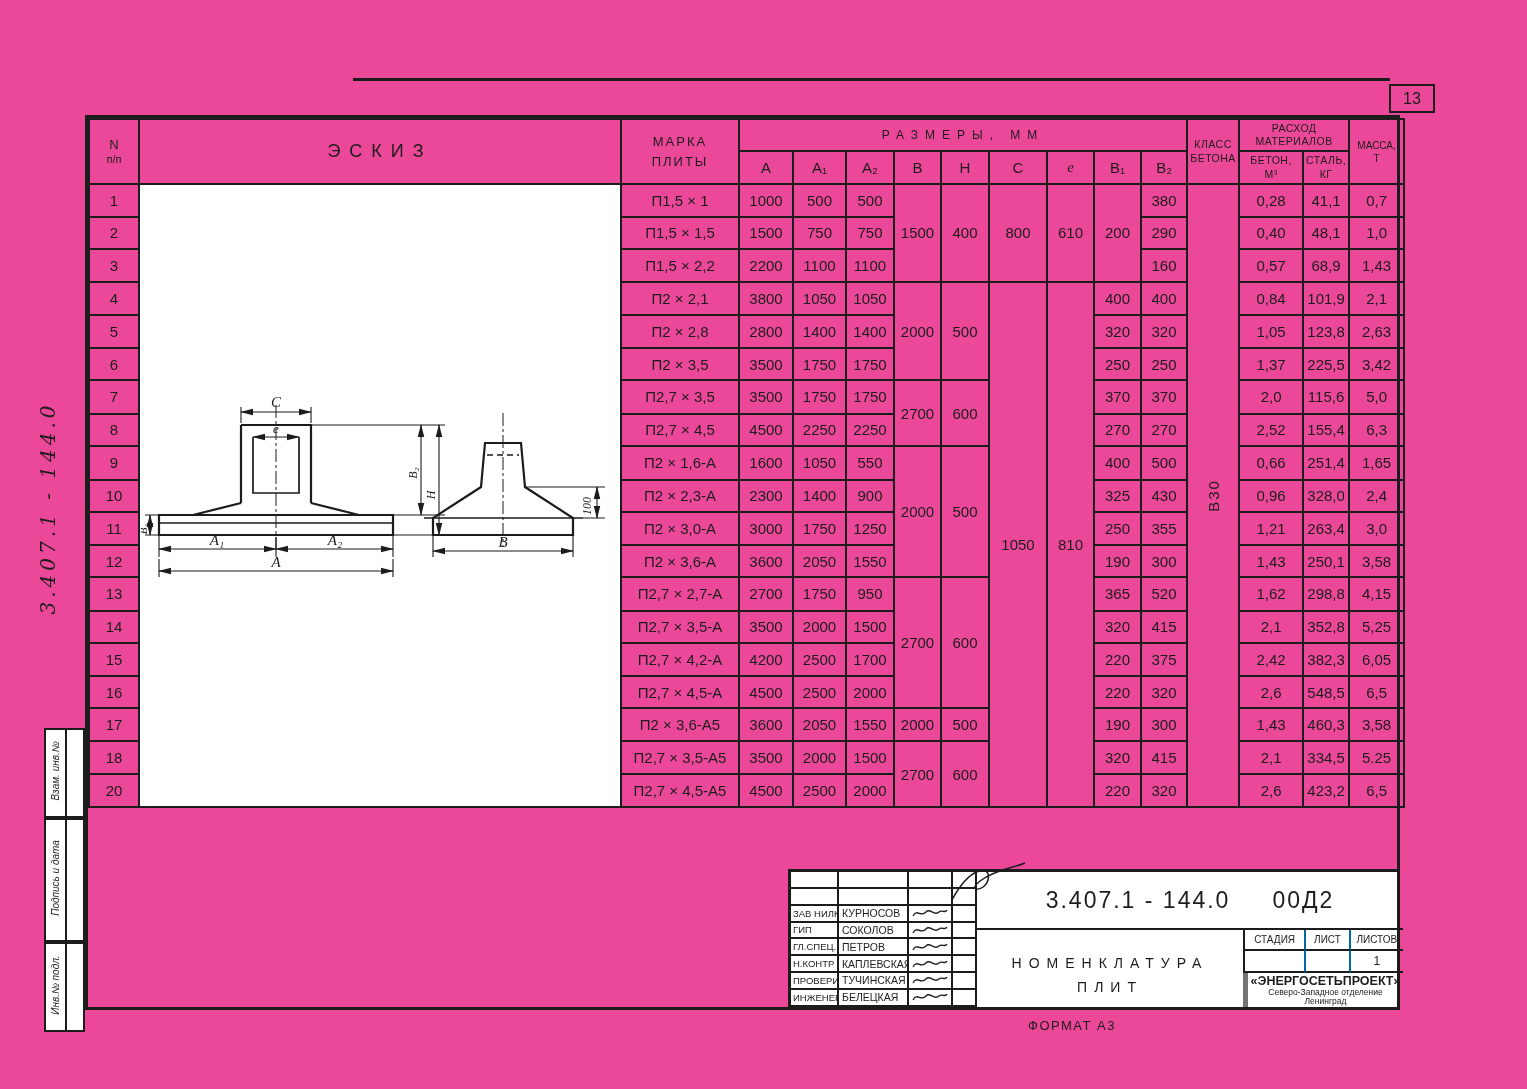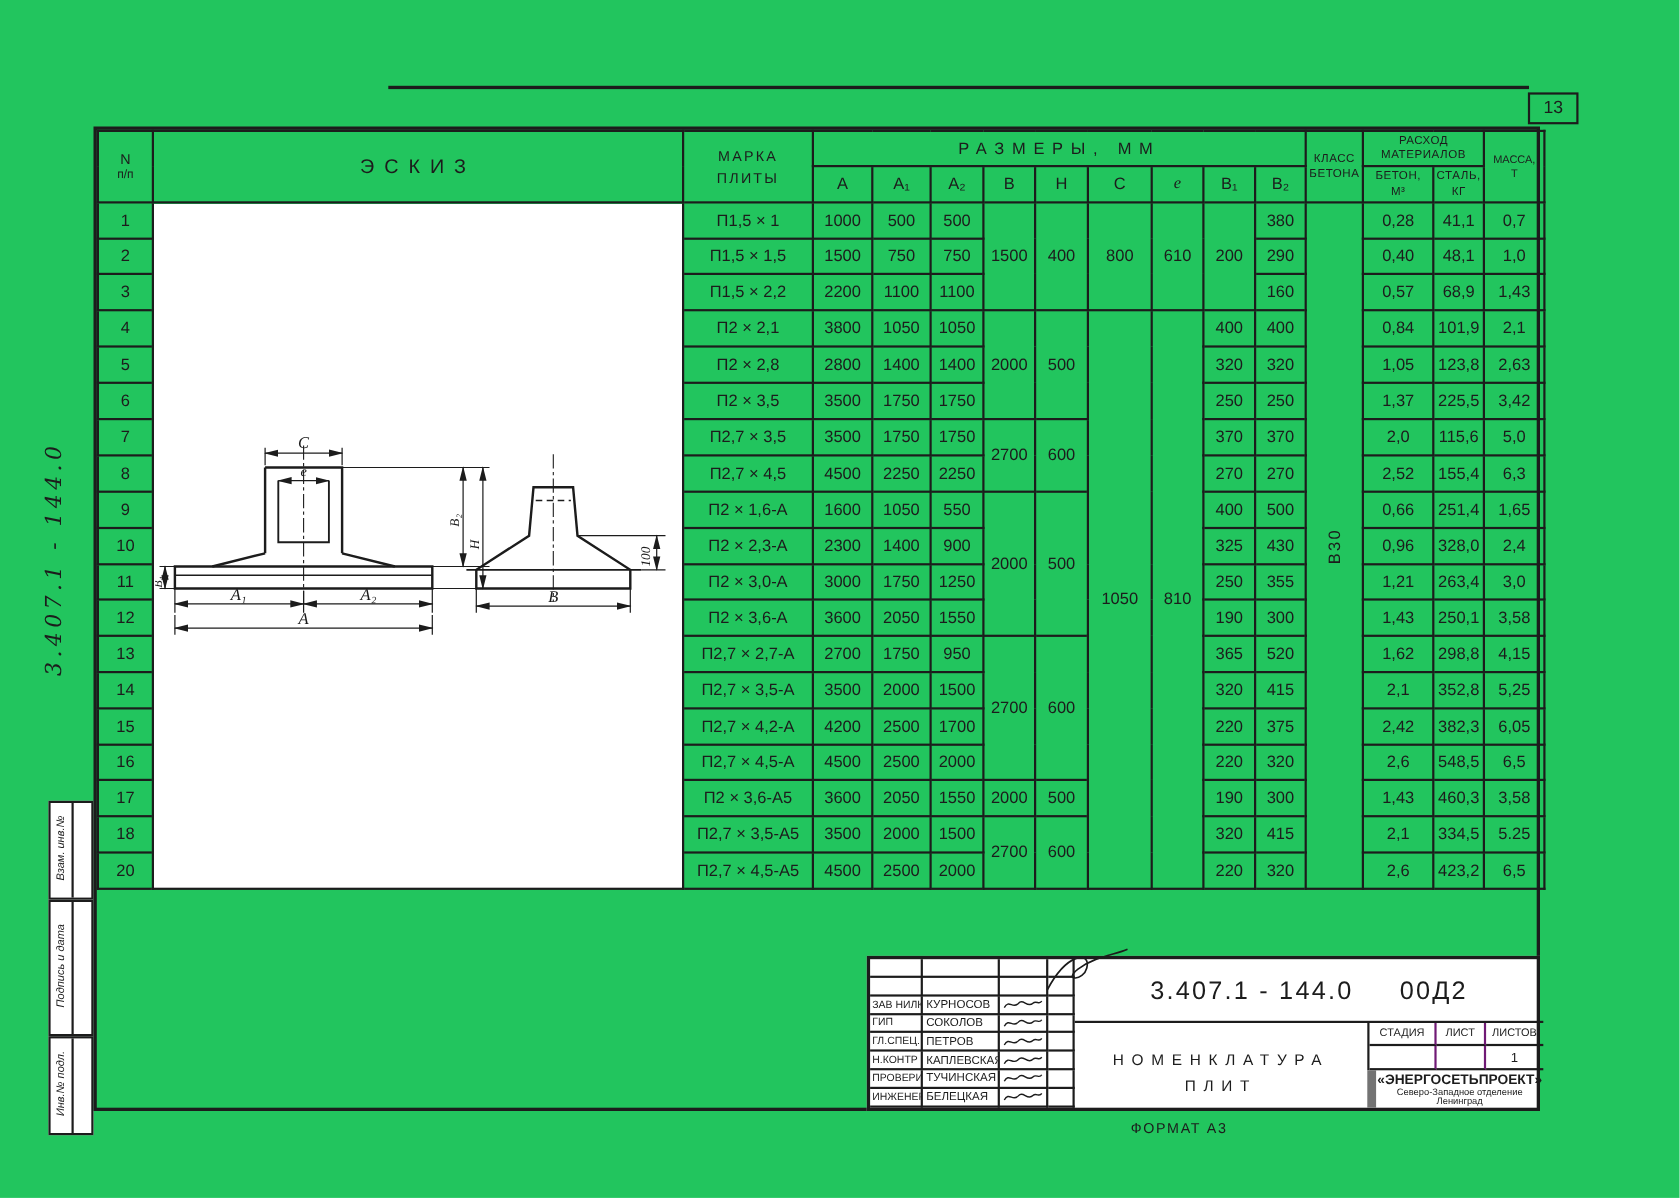--- a/index.html
+++ b/index.html
@@ -1,18 +1,18 @@
 <!DOCTYPE html>
 <html><head>
 <meta charset="utf-8">
 <style>
   * { box-sizing: border-box; margin:0; padding:0; }
   html,body { background:#fff; }
   body { font-family:"Liberation Sans", sans-serif; color:#1c1c1c; }
-  #page { position:relative; width:1527px; height:1089px; background:#22c55e; overflow:hidden; }
+  #page { position:relative; width:1527px; height:1089px; background:#ec4899; overflow:hidden; }
   .top-rule { position:absolute; left:353px; top:78px; width:1037px; height:3px; background:#1c1c1c; }
   .pagenum-box { position:absolute; left:1389px; top:84px; width:46px; height:29px; border:2px solid #1c1c1c;
     display:flex; align-items:center; justify-content:center; font-size:16px; }
 
   .docnum-vert { position:absolute; left:36px; top:648px; width:280px; transform:rotate(-90deg);
     transform-origin:0 0; font-family:"DejaVu Serif", serif; font-style:italic; font-size:20px;
     letter-spacing:4px; text-align:center; }
 
   .stampbox { position:absolute; left:44px; width:41px; border:2px solid #1c1c1c; background:#fff; }
   .stampbox::after { content:''; position:absolute; left:19px; top:0; bottom:0; border-left:2px solid #1c1c1c; }
@@ -24,21 +24,21 @@
   table.main { border-collapse:collapse; table-layout:fixed; width:1309px; }
   table.main th, table.main td { border:2px solid #1c1c1c; text-align:center; vertical-align:middle;
     padding:0; font-weight:normal; overflow:hidden; }
   thead tr.h1 th { height:32px; }
   thead tr.h2 th { height:33px; font-size:15px; }
   tbody td { height:32.6px; font-size:15px; }
   th.np-h { font-size:13px; line-height:1.1; }
   th.np-h .np { display:block; font-size:11px; }
   th.esk-h { font-size:18px; letter-spacing:9px; text-transform:uppercase; }
   th.mark-h div { font-size:13px; letter-spacing:2px; text-transform:uppercase; line-height:1.5; }
-  th.raz-h { font-size:15px; letter-spacing:7px; text-transform:uppercase; }
+  th.raz-h { font-size:12px; letter-spacing:7px; text-transform:uppercase; }
   th.two-l div { font-size:10.5px; line-height:1.25; text-transform:uppercase; letter-spacing:0.5px; }
   th.massa-h div { font-size:10px; line-height:1.3; text-transform:uppercase; }
   th.ital { font-style:italic; font-family:"Liberation Serif", serif; font-size:16px; }
   td.mark { text-align:left; padding-left:10px; white-space:nowrap; }
   td.eskiz { background:#fff; }
   td.klass { position:relative; }
   td.klass span { display:inline-block; transform:rotate(-90deg); font-size:15px; letter-spacing:2px; }
 
   .tblock { position:absolute; right:-3px; bottom:-3px; width:612px; height:141px; border:3px solid #1c1c1c; background:#fff; }
   .sig { position:absolute; left:0; top:0; width:186px; height:135px; display:grid;
@@ -48,25 +48,25 @@
   .sig .c1 { font-size:9.5px; padding-left:2px; text-transform:uppercase; white-space:nowrap; }
   .sig .c2 { font-size:10.5px; padding-left:3px; text-transform:uppercase; white-space:nowrap; }
   .sig .c3 svg { display:block; margin:auto; }
   .docnum { position:absolute; left:186px; top:0; width:426px; height:58px; border-bottom:2px solid #1c1c1c;
     display:flex; align-items:center; justify-content:center; gap:42px; font-size:23px; letter-spacing:2px; }
   .jtitle { position:absolute; left:186px; top:58px; width:266px; height:90px;
     display:flex; flex-direction:column; align-items:center; justify-content:center; gap:8px; }
   .jtitle div { font-size:14px; letter-spacing:7px; text-transform:uppercase; }
   .stage { position:absolute; left:452px; top:58px; width:160px; height:43px; border-left:2px solid #1c1c1c; }
   .stage .r { display:flex; }
-  .stage .r div { border-right:2px solid #701a75; border-bottom:2px solid #1c1c1c; height:21px;
+  .stage .r div { border-right:2px solid #0369a1; border-bottom:2px solid #1c1c1c; height:21px;
     display:flex; align-items:center; justify-content:center; font-size:10px; text-transform:uppercase; }
   .stage .r div:nth-child(1){ width:62px; } .stage .r div:nth-child(2){ width:45px; } .stage .r div:nth-child(3){ width:53px; border-right:none; }
   .stage .r.vals div { height:22px; font-size:12px; }
-  .org { position:absolute; left:452px; top:101px; width:160px; height:34px; border-left:8px solid #737373;
+  .org { position:absolute; left:452px; top:101px; width:160px; height:34px; border-left:5px solid #737373;
     display:flex; flex-direction:column; align-items:center; justify-content:center; line-height:1.05; }
   .org .o1 { font-size:12.5px; font-weight:bold; white-space:nowrap; }
   .org .o2, .org .o3 { font-size:8.5px; white-space:nowrap; }
 
   .flourish { position:absolute; left:948px; top:858px; }
   .footer { position:absolute; left:1028px; top:1018px; width:340px; display:flex; justify-content:space-between;
     font-size:13px; letter-spacing:1.5px; text-transform:uppercase; }
 
   svg text { font-family:"Liberation Serif", serif; font-style:italic; fill:#1c1c1c; }
 </style>

